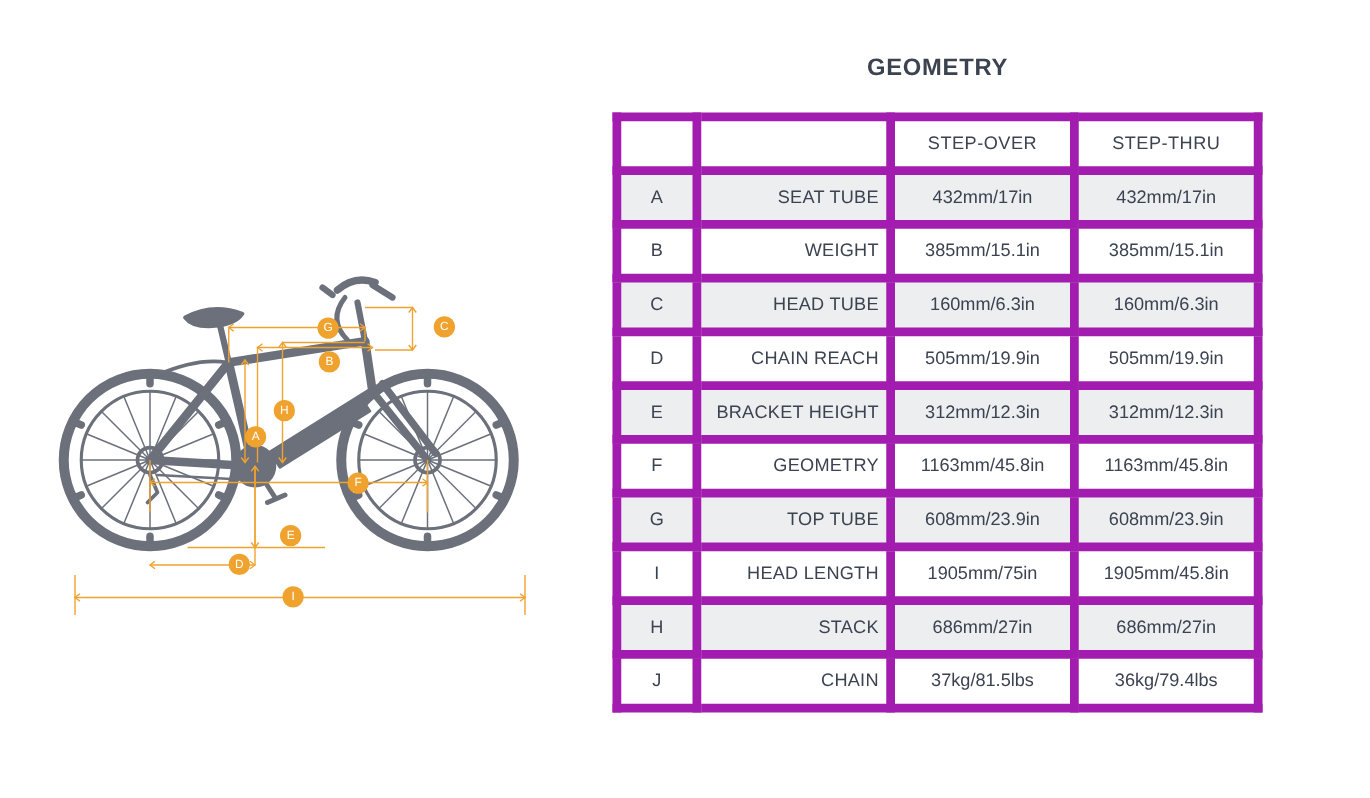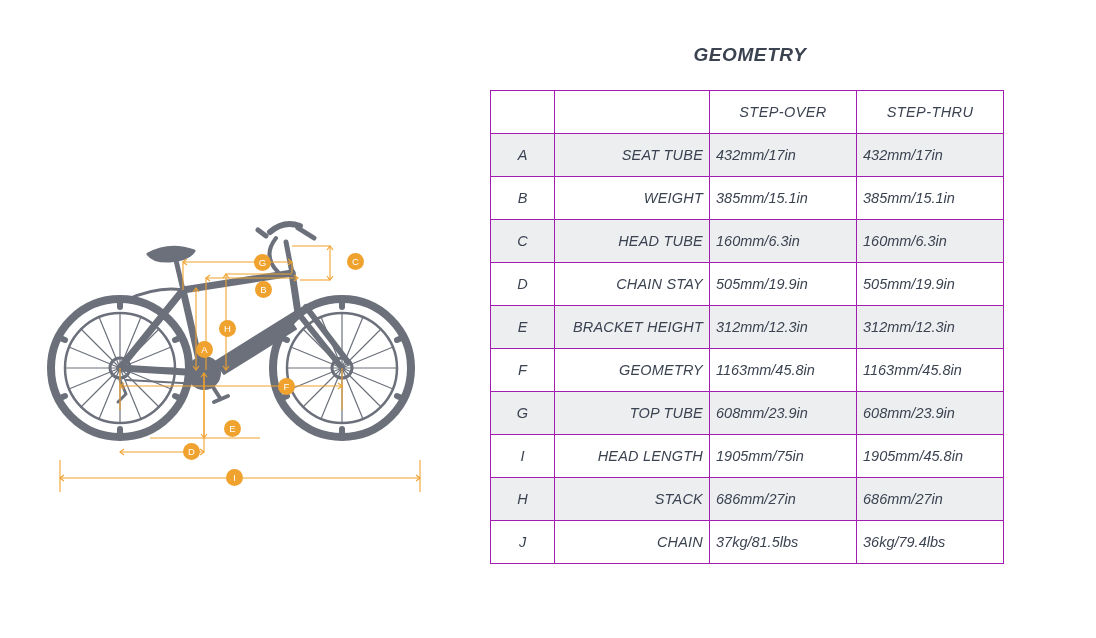--- a/index.html
+++ b/index.html
@@ -22,57 +22,56 @@
     left: 0; top: 0;
     width: 480px; height: 638px;
   }
   .bike-svg { position: absolute; left: 30px; top: 170px; }
 
   
   .table-panel {
     position: absolute;
     left: 490px; top: 44px;
     width: 520px;
-    font-style: italic;
   }
   .geo-title {
     text-align: center;
     font-size: 19px;
     font-weight: bold;
     letter-spacing: 0.6px;
     color: #3b4250;
     margin: 0 0 24px 0;
   }
   table.geo-table {
     border-collapse: collapse;
     width: 513px;
     table-layout: fixed;
   }
   table.geo-table td, table.geo-table th {
-    border: 1px solid #a21caf;
+    border: 7px solid #a21caf;
     height: 43px;
     font-size: 14.5px;
     color: #3b4250;
     font-weight: normal;
     padding: 0 6px;
   }
   col.c-letter { width: 64px; }
   col.c-name   { width: 155px; }
   col.c-val    { width: 147px; }
   th.head-blank { background: #ffffff; }
   th.head-col {
     text-align: center;
     font-weight: normal;
     font-size: 14.5px;
     letter-spacing: 0.4px;
     background: #ffffff;
   }
   td.letter { text-align: center; }
   td.name   { text-align: right; padding-left: 14px; letter-spacing: 0.2px; }
-  td.val    { }
+  td.val    { text-align: center; }
   tr.shaded td { background: #eceef0; }
   tr.plain td { background: #ffffff; }
 
   
   .badge {
     position: absolute;
     width: 17px; height: 17px;
     border-radius: 50%;
     background: #f0a22e;
     color: #ffffff;
@@ -280,21 +279,21 @@
           <td class="val">385mm/15.1in</td>
         </tr>
         <tr class="shaded">
           <td class="letter">C</td>
           <td class="name">HEAD TUBE</td>
           <td class="val">160mm/6.3in</td>
           <td class="val">160mm/6.3in</td>
         </tr>
         <tr class="plain">
           <td class="letter">D</td>
-          <td class="name">CHAIN STAY</td>
+          <td class="name">CHAIN REACH</td>
           <td class="val">505mm/19.9in</td>
           <td class="val">505mm/19.9in</td>
         </tr>
         <tr class="shaded">
           <td class="letter">E</td>
           <td class="name">BRACKET HEIGHT</td>
           <td class="val">312mm/12.3in</td>
           <td class="val">312mm/12.3in</td>
         </tr>
         <tr class="plain">

